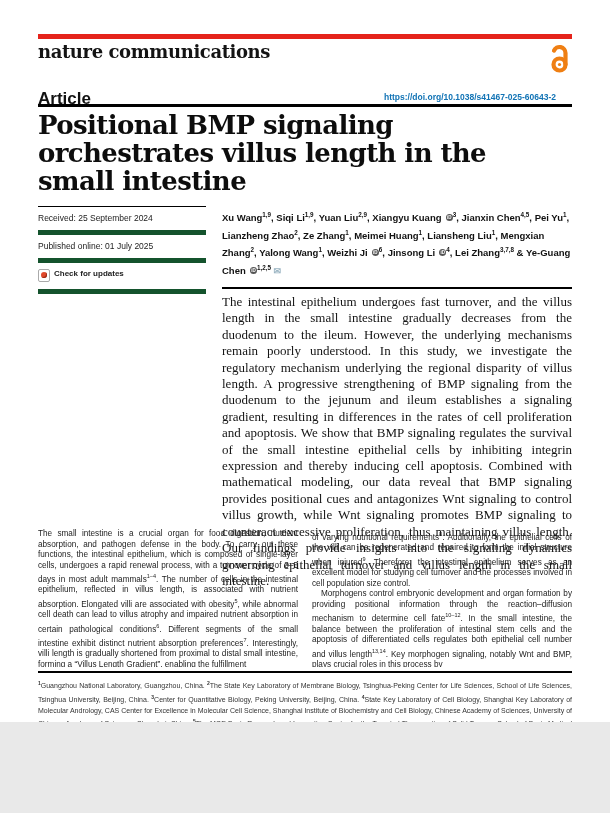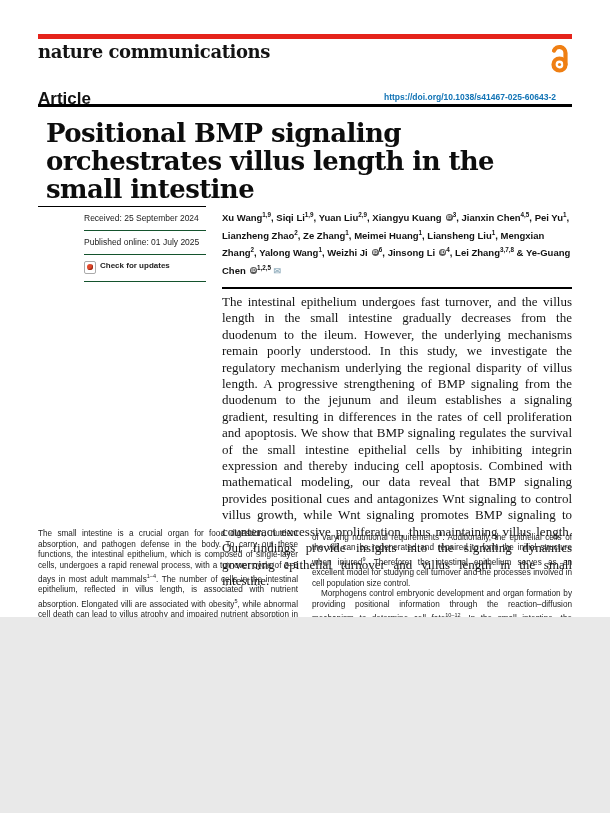--- a/index.html
+++ b/index.html
@@ -1,37 +1,37 @@
 <!DOCTYPE html>
 <html><head>
 <meta charset="utf-8">
 <style>
   html,body{margin:0;padding:0;background:#e9e9e9;}
   .page{
-    position:relative; width:610px; height:617px; margin:0 auto;
+    position:relative; width:610px; height:722px; margin:0 auto;
     background:#ffffff; color:#1a1a1a;
     font-family:"Liberation Sans",sans-serif;
     overflow:hidden;
   }
   
   .brandbar{position:absolute; left:38px; top:34px; width:534px; height:5px; background:#e5231b;}
   .journal{position:absolute; left:38px; top:41px; font-family:"DejaVu Serif",serif;
     font-weight:bold; font-size:18px; letter-spacing:-0.4px; color:#141414;}
   .oa{position:absolute; left:549px; top:44px;}
   
   .article-label{position:absolute; left:38px; top:89px; font-size:17px; font-weight:bold; color:#111;}
   .doi{position:absolute; right:54px; top:92px; font-size:8.5px; font-weight:bold; color:#1173b5; text-decoration:none; cursor:pointer;}
   .rule-thick{position:absolute; left:38px; top:104px; width:534px; height:2.5px; background:#000;}
   
   .title{position:absolute; left:38px; top:111px; width:510px;
     font-family:"DejaVu Serif",serif; font-weight:bold; font-size:26px; line-height:28px;
     letter-spacing:-0.6px; color:#0d0d0d;}
   
   .meta{position:absolute; left:38px; top:206px; width:168px; border-top:1.5px solid #000;}
-  .meta-row{border-bottom:1px solid #14532d; padding:6px 0 7px; font-size:8.5px; color:#222;margin-left:46px;}
+  .meta-row{border-bottom:5px solid #14532d; padding:6px 0 7px; font-size:8.5px; color:#222;}
   .check-row{display:flex; align-items:flex-start; gap:4px; font-weight:bold; font-size:8px; cursor:pointer;}
   .cm-icon{display:inline-block; width:10px; height:11px; background:#fff; border:1px solid #aaa;
     border-radius:2px; position:relative;}
   .cm-icon::after{content:""; position:absolute; left:1.5px; top:2px; width:6px; height:6px;
     border-radius:50%; background:#e0492c; box-shadow:inset -1px -1px 0 #9c2b16;}
   
   .authors{position:absolute; left:222px; top:208px; width:352px;
     font-size:9.5px; font-weight:bold; line-height:14.5px; color:#111;}
   .authors sup{font-size:6.3px; font-weight:bold;}
   .orcid{display:inline-block; width:7px; height:7px; border-radius:50%; background:#555;
@@ -73,21 +73,21 @@
       <circle cx="10.5" cy="20.5" r="6" fill="none" stroke="#ef7f13" stroke-width="4.2"></circle>
       <path d="M16.5 20.5 V9 a6 6 0 0 0 -11.5 -2.4" fill="none" stroke="#ef7f13" stroke-width="4.2" stroke-linecap="round"></path>
       <circle cx="10.5" cy="20.5" r="1.6" fill="#ef7f13"></circle>
     </svg>
   </div>
 
   <div class="article-label">Article</div>
   <a class="doi">https://doi.org/10.1038/s41467-025-60643-2</a>
   <div class="rule-thick"></div>
 
-  <h1 class="title" style="margin:8px;">Positional BMP signaling orchestrates villus length in the small intestine</h1>
+  <h1 class="title" style="margin:0;">Positional BMP signaling orchestrates villus length in the small intestine</h1>
 
   <div class="meta">
     <div class="meta-row">Received: 25 September 2024</div>
     <div class="meta-row">Published online: 01 July 2025</div>
     <div class="meta-row check-row">
       <span class="cm-icon"></span>
       <span>Check for updates</span>
     </div>
   </div>
 

